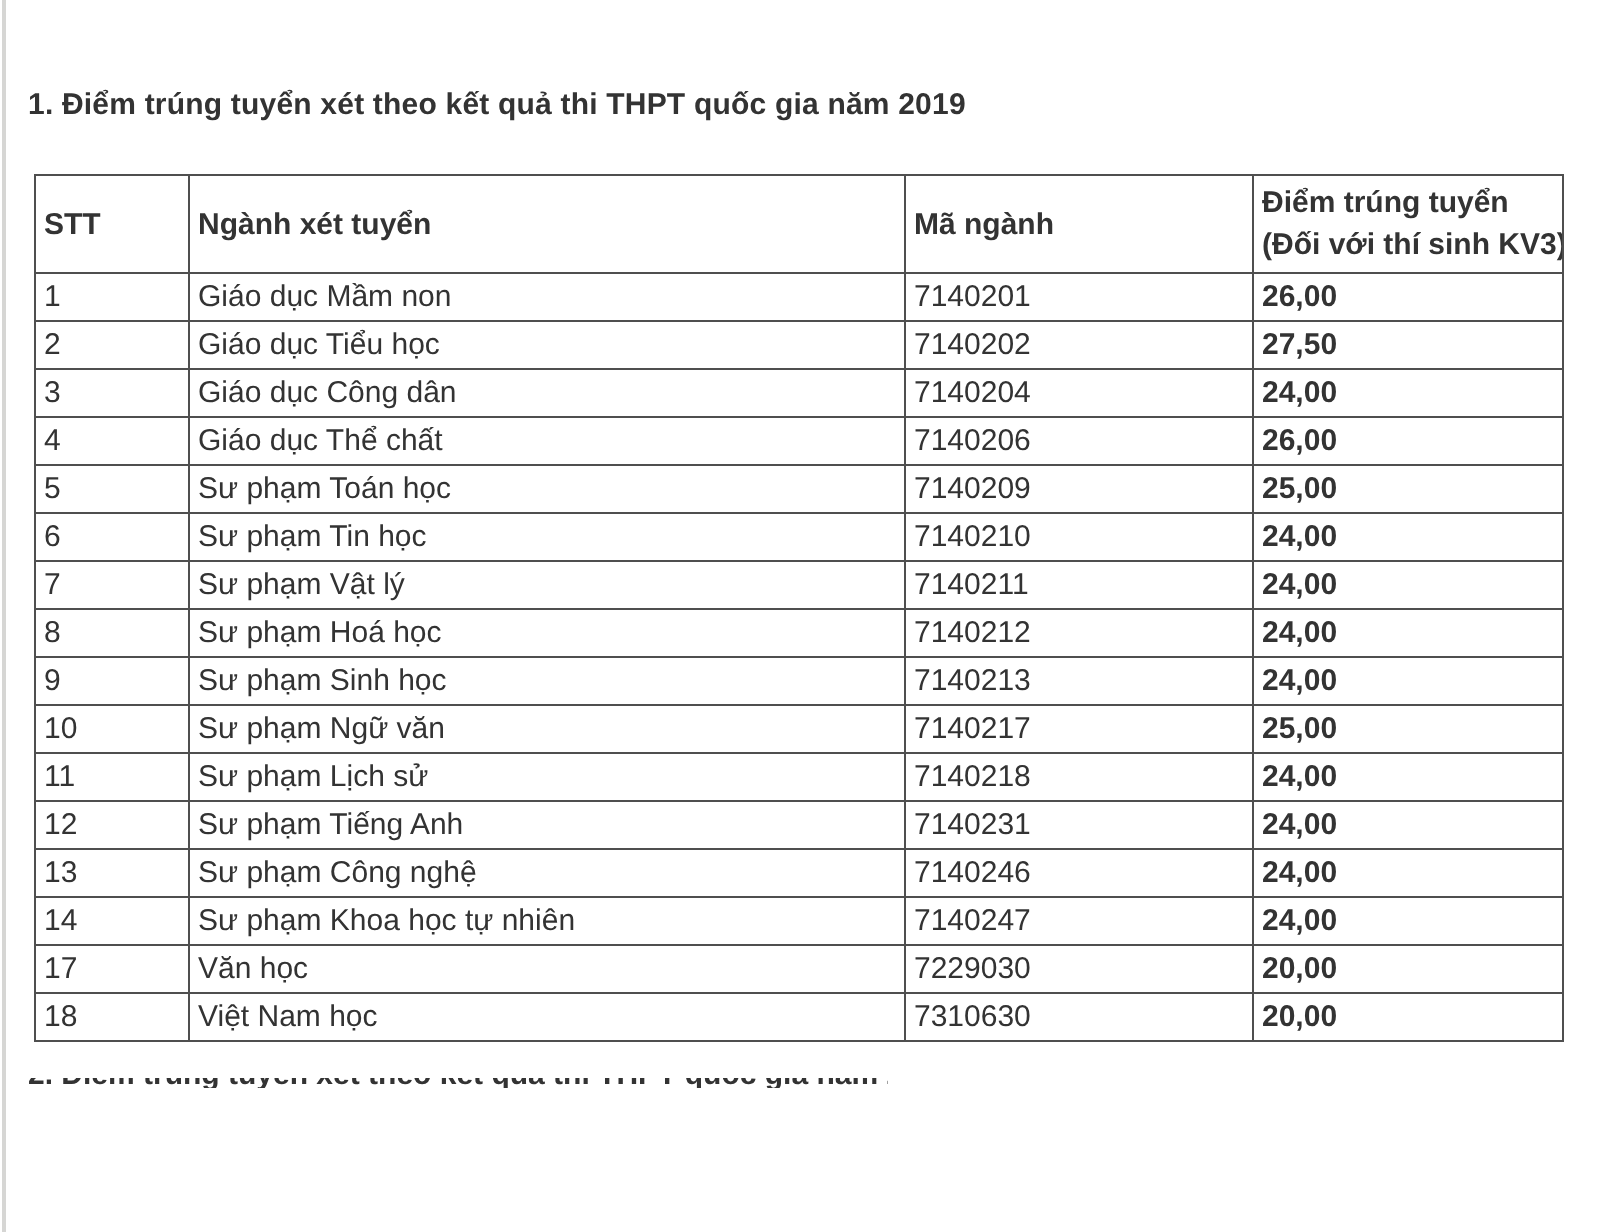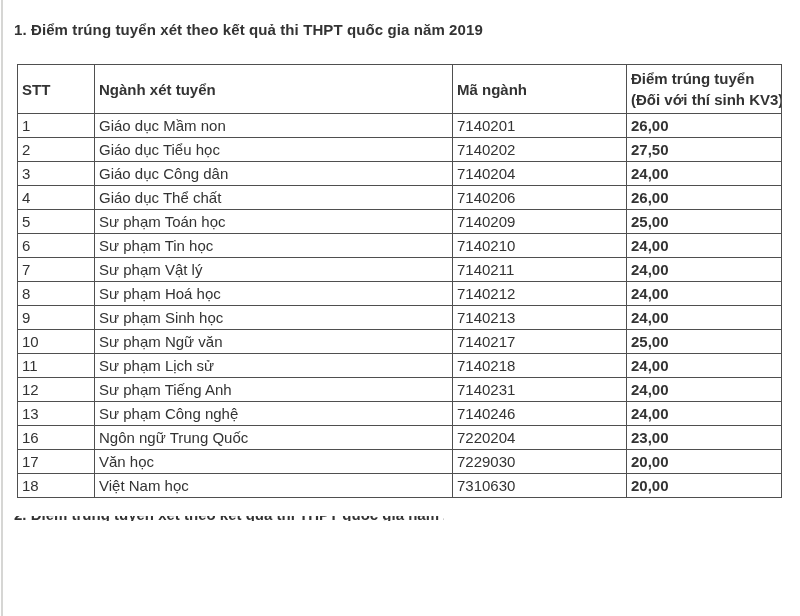--- a/index.html
+++ b/index.html
@@ -18,20 +18,21 @@
   .left-edge {
     position: absolute;
     left: 1px;
     top: 0;
     width: 2px;
     height: 100%;
     background: #d6d6d4;
   }
   .content {
     padding: 21px 0 0 13px;
+    margin-top: 23px;
   }
   .page-title {
     font-size: 15px;
     font-weight: bold;
     color: #333333;
     margin: 0 0 0 1px;
     letter-spacing: 0.1px;
   }
   table.score-table {
     border-collapse: collapse;
@@ -193,24 +194,24 @@
         <td>7140231</td>
         <td class="score-cell">24,00</td>
       </tr>
         <tr>
         <td>13</td>
         <td>Sư phạm Công nghệ</td>
         <td>7140246</td>
         <td class="score-cell">24,00</td>
       </tr>
         <tr>
-        <td>16</td>
-        <td>Ngôn ngữ Trung Quốc</td>
-        <td>7220204</td>
-        <td class="score-cell">23,00</td>
+        <td>14</td>
+        <td>Sư phạm Khoa học tự nhiên</td>
+        <td>7140247</td>
+        <td class="score-cell">24,00</td>
       </tr>
         <tr>
         <td>17</td>
         <td>Văn học</td>
         <td>7229030</td>
         <td class="score-cell">20,00</td>
       </tr>
         <tr>
         <td>18</td>
         <td>Việt Nam học</td>

